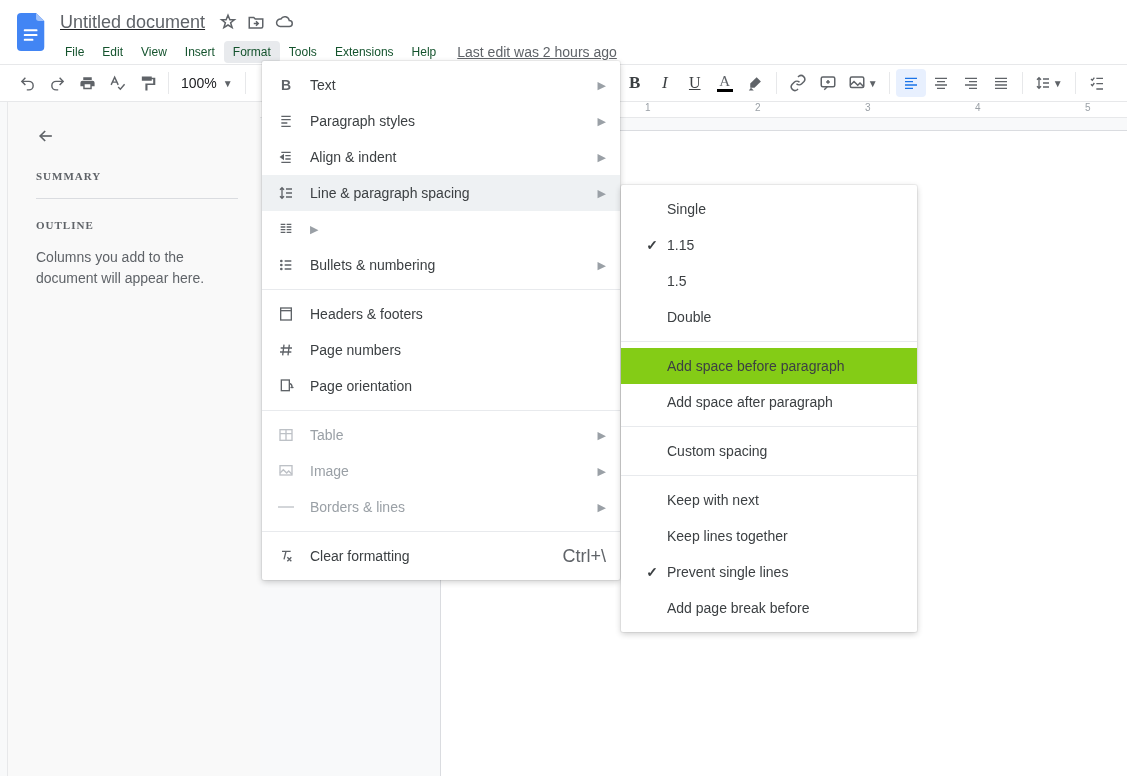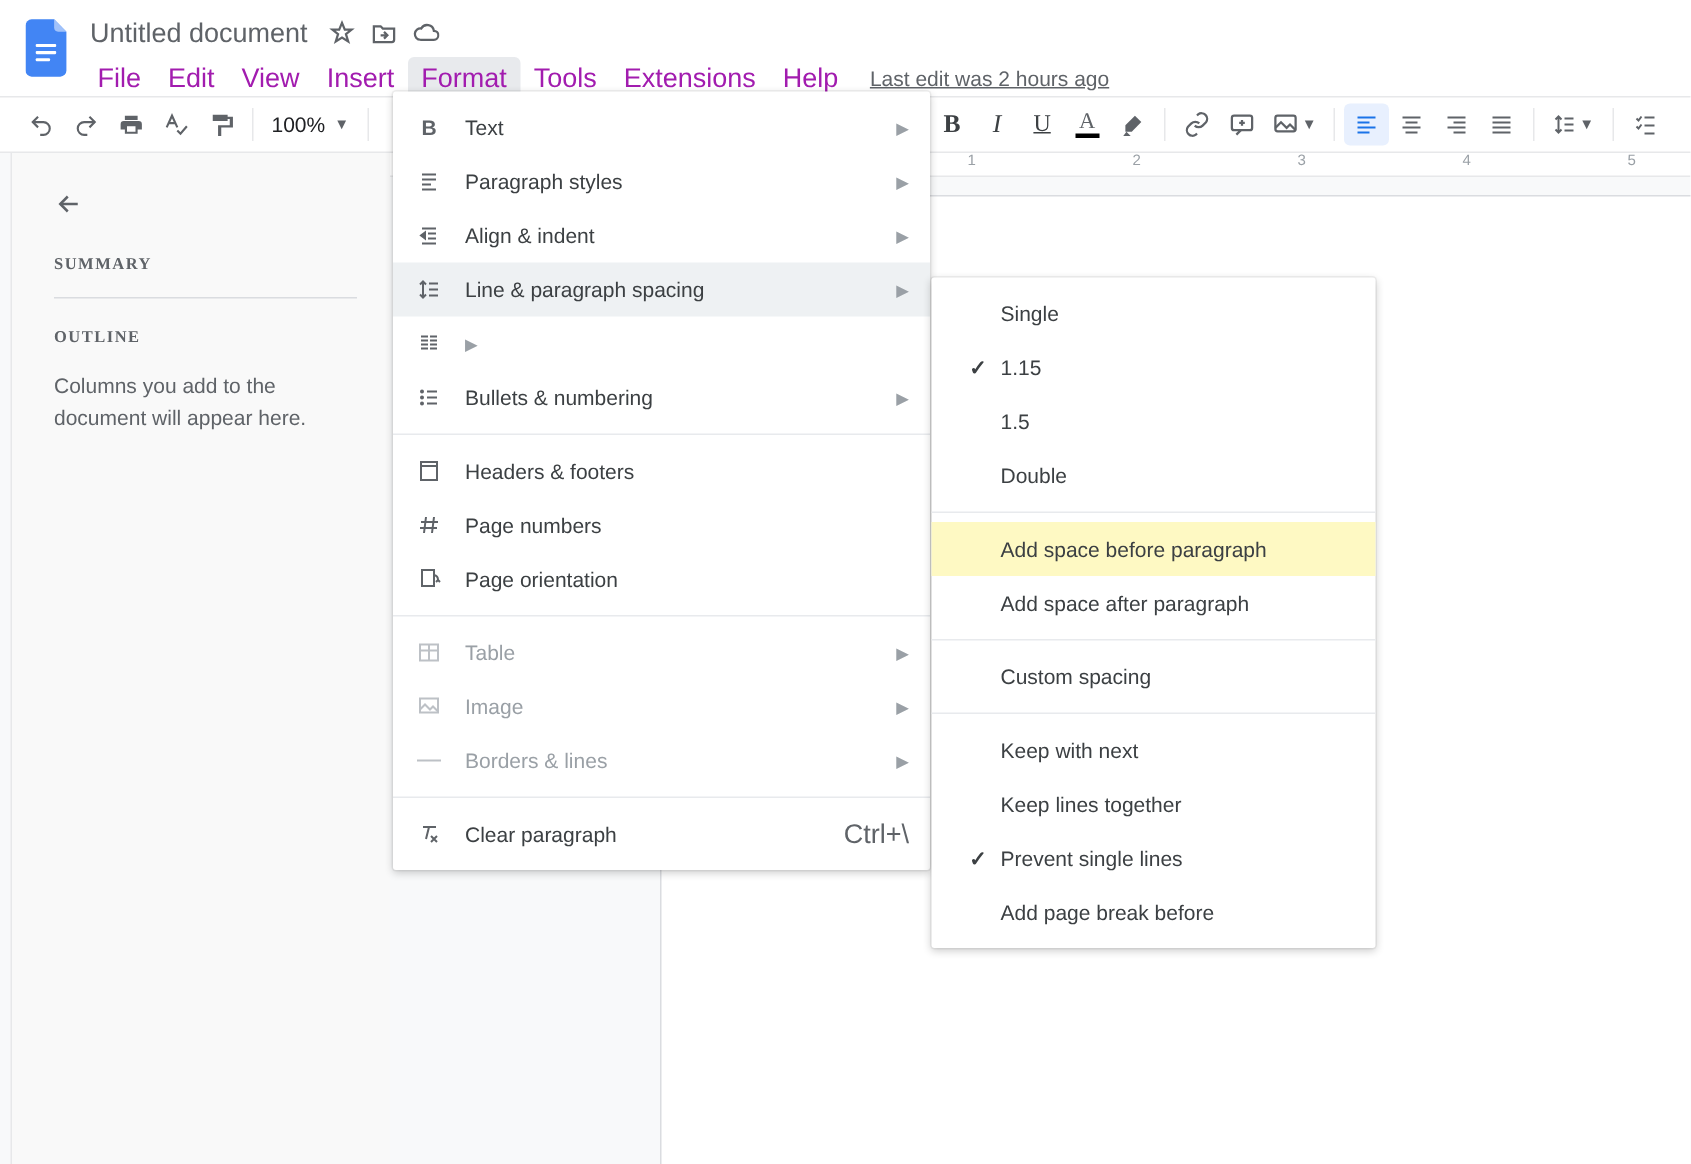--- a/index.html
+++ b/index.html
@@ -30,25 +30,25 @@
     padding: 8px 12px 0 12px;
     height: 64px;
   }
   .docs-logo {
     width: 40px; height: 48px;
     display:flex;align-items:center;justify-content:center;
     cursor:pointer;
   }
   .docs-logo svg { width:30px; height:40px; }
   .title-stack { display:flex; flex-direction:column; margin-left:4px; }
-  .title-row { display:flex; align-items:center; gap:10px; height:28px;}
+  .title-row { display:flex; align-items:center; gap:10px; height:28px;text-decoration:underline;}
   .doc-title { font-size:18px; color:#5f6368; padding:2px 4px;}
   .title-icon { color:var(--grey-icon); width:18px; height:18px; display:flex;align-items:center;justify-content:center; cursor:pointer;}
   .menubar { display:flex; gap:0; height:28px; align-items:center; margin-top:2px;}
-  .menu-item { padding:4px 9px; border-radius:4px; cursor:pointer; font-size:18px; color:#a21caf;}
+  .menu-item { padding:4px 9px; border-radius:4px; cursor:pointer; font-size:12px; color:#14532d;}
   .menu-item.active { background:#e8eaed; }
   .last-edit { margin-left:12px; color:var(--grey-text); text-decoration:underline; cursor:pointer; font-size:14px;}
   
   .toolbar {
     height:38px;
     border-top:1px solid var(--light-border);
     border-bottom:1px solid var(--light-border);
     display:flex;
     align-items:center;
     padding:0 12px;
@@ -150,21 +150,21 @@
   
   .srow {
     display:flex;
     align-items:center;
     height:36px;
     padding:0 16px 0 16px;
     cursor:pointer;
     font-size:14px;
     color:#3c4043;
   }
-  .srow.highlight { background:#fef9c3;}
+  .srow.highlight { background:#84cc16;}
   .scheck { width:30px; display:flex;align-items:center;justify-content:center; color:#3c4043; font-size:14px; font-weight:bold;}
   .slabel { flex:1;}
   svg { display:block; }
 </style>
 </head>
 <body>
 
 <div class="titlebar">
   <div class="docs-logo">
     <svg viewBox="0 0 44 56">
@@ -463,21 +463,21 @@
       <span class="marrow">▶</span>
   </div>
   <div class="mdiv"></div>
   <div class="mrow">
     <span class="micon">
         <svg width="16" height="16" viewBox="0 0 24 24" fill="none" stroke="#5f6368" stroke-width="2">
           <path d="M6 5h13M12 5l-3 12"></path>
           <path d="M14 14l6 6M20 14l-6 6"></path>
         </svg>
       </span>
-    <span class="mlabel">Clear paragraph</span>
+    <span class="mlabel">Clear formatting</span>
     <span class="mshort">Ctrl+\</span>
   </div>
 </div>
 
 <div class="submenu">
   <div class="srow">
       <span class="scheck"></span>
       <span class="slabel">Single</span>
     </div>
   <div class="srow">

